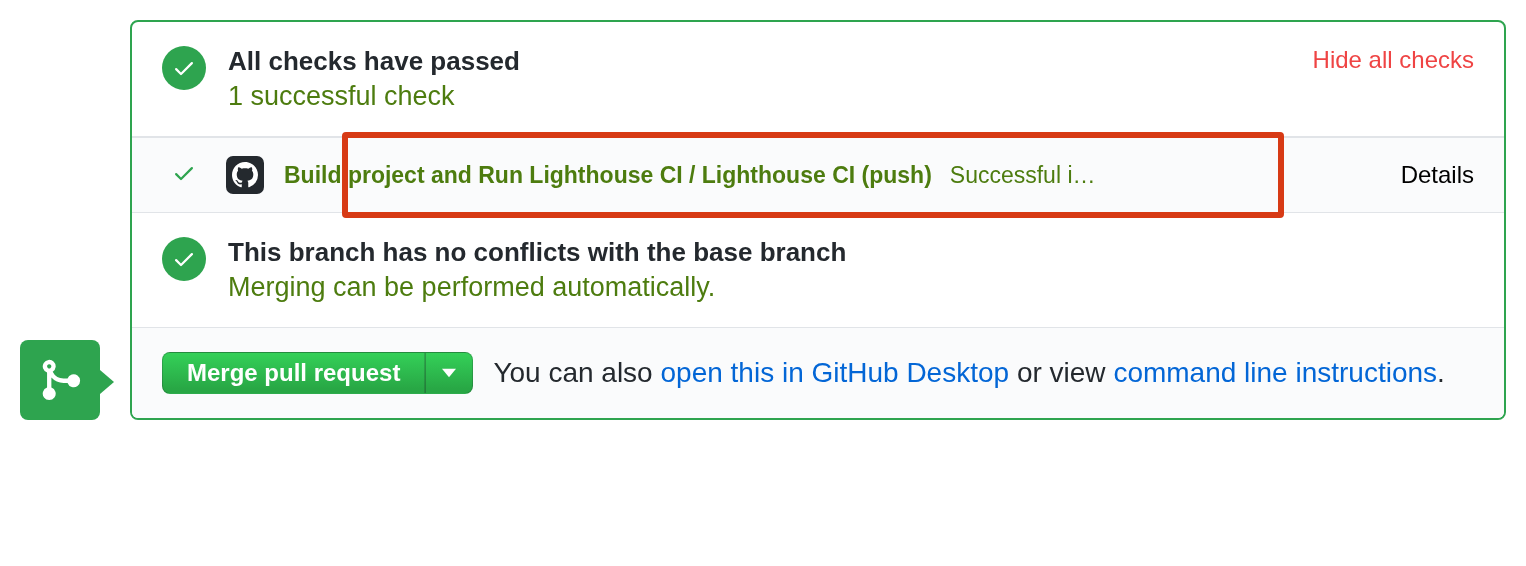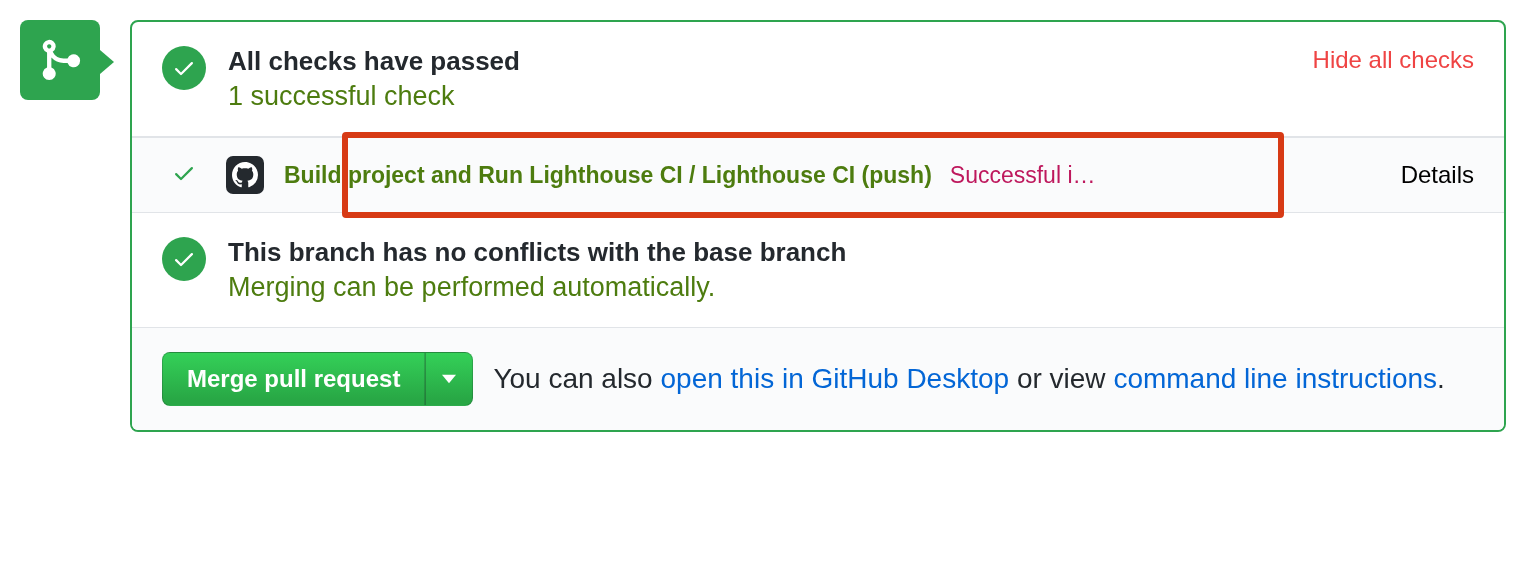--- a/index.html
+++ b/index.html
@@ -7,21 +7,21 @@
       margin: 0;
       padding: 0;
     }
     body {
       font-family: -apple-system, BlinkMacSystemFont, "Segoe UI", Helvetica, Arial, sans-serif;
       background: #ffffff;
       padding: 20px;
     }
     .container {
       display: flex;
-      align-items: flex-start;
+      align-items: flex-end;
       max-width: 1526px;
     }
     .merge-icon-box {
       width: 80px;
       height: 80px;
       background: #2ea44f;
       border-radius: 8px;
       display: flex;
       align-items: center;
       justify-content: center;
@@ -125,21 +125,21 @@
       margin-right: 20px;
     }
     .check-name {
       font-size: 23px;
       font-weight: 600;
       color: #4d7c0f;
       white-space: nowrap;
     }
     .check-status {
       font-size: 23px;
-      color: #be185d;
+      color: #4d7c0f;
       margin-left: 18px;
       white-space: nowrap;
       overflow: hidden;
       text-overflow: ellipsis;
     }
     .check-spacer {
       flex: 1;
     }
     .details-link {
       color: #000000;
@@ -157,21 +157,21 @@
     .merge-btn-group {
       display: flex;
       margin-right: 20px;
     }
     .merge-btn {
       background: linear-gradient(180deg, #34d058 0%, #28a745 90%);
       color: #ffffff;
       border: 1px solid rgba(27,31,35,0.2);
       font-size: 24px;
       font-weight: 600;
-      padding: 12px 24px;
+      padding: 6px 24px;
       border-radius: 8px 0 0 8px;
       cursor: pointer;
     }
     .merge-btn-dropdown {
       background: linear-gradient(180deg, #34d058 0%, #28a745 90%);
       color: #ffffff;
       border: 1px solid rgba(27,31,35,0.2);
       border-left: 1px solid rgba(27,31,35,0.3);
       padding: 12px 16px;
       border-radius: 0 8px 8px 0;

